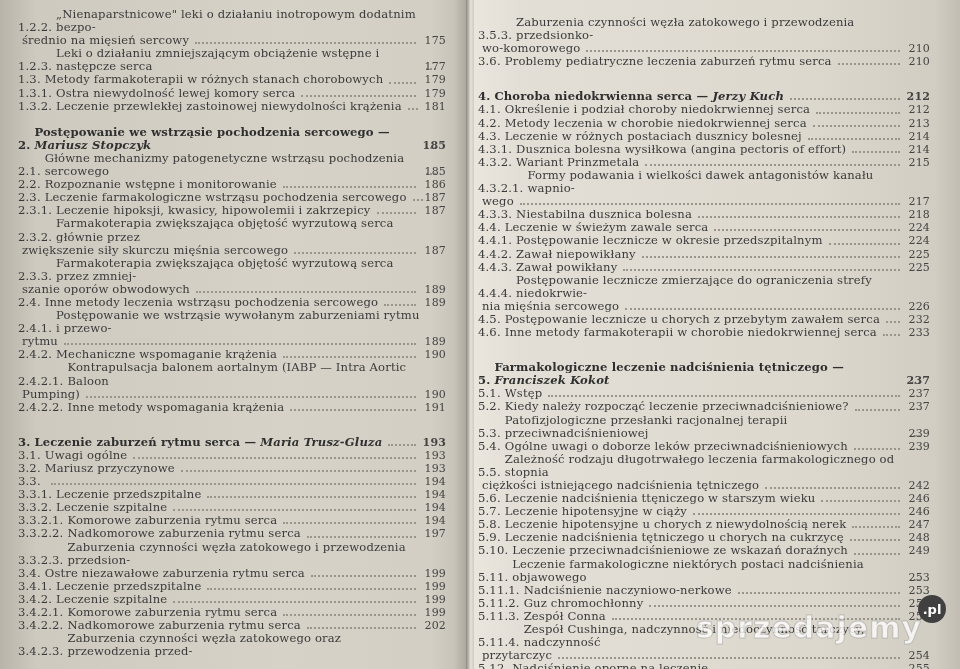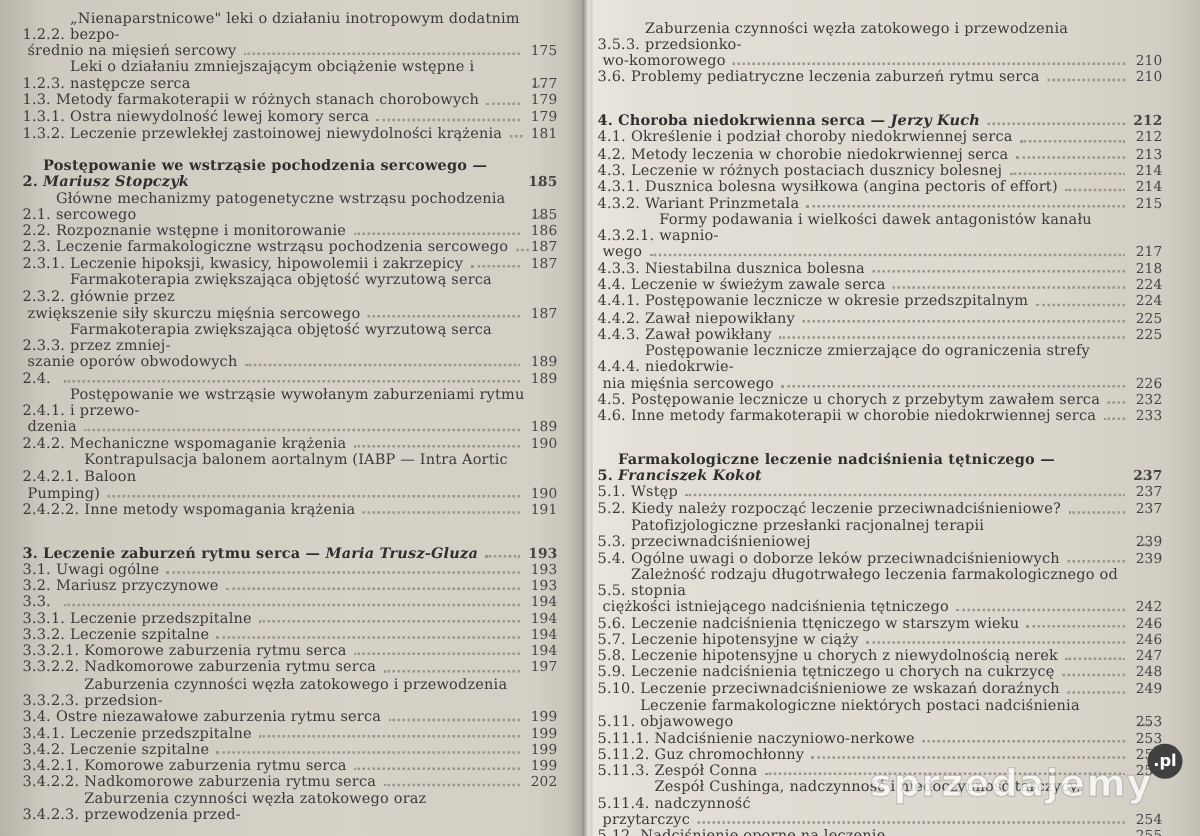--- a/index.html
+++ b/index.html
@@ -221,39 +221,40 @@
               <span class="title"><span>szanie oporów obwodowych</span></span>
               <span class="leader"></span>
             </span>
           </span>
           <span class="page-no">189</span>
         </li>
         <li class="entry">
           <span class="num">2.4.</span>
           <span class="body">
             <span class="title-wrap">
+              <span class="title"><span>Inne metody leczenia wstrząsu pochodzenia sercowego</span></span>
               <span class="leader"></span>
             </span>
           </span>
           <span class="page-no">189</span>
         </li>
         <li class="entry">
           <span class="num">2.4.1.</span>
           <span class="body">
             <span class="title-wrap">
               <span class="title"><span>Postępowanie we wstrząsie wywołanym zaburzeniami rytmu i przewo-</span></span>
             </span>
           </span>
           <span class="page-no"></span>
         </li>
         <li class="entry cont">
           <span class="num"></span>
           <span class="body">
             <span class="title-wrap">
-              <span class="title"><span>dzenia</span></span>
+              <span class="title"><span>rytmu</span></span>
               <span class="leader"></span>
             </span>
           </span>
           <span class="page-no">189</span>
         </li>
         <li class="entry">
           <span class="num">2.4.2.</span>
           <span class="body">
             <span class="title-wrap">
               <span class="title"><span>Mechaniczne wspomaganie krążenia</span></span>

